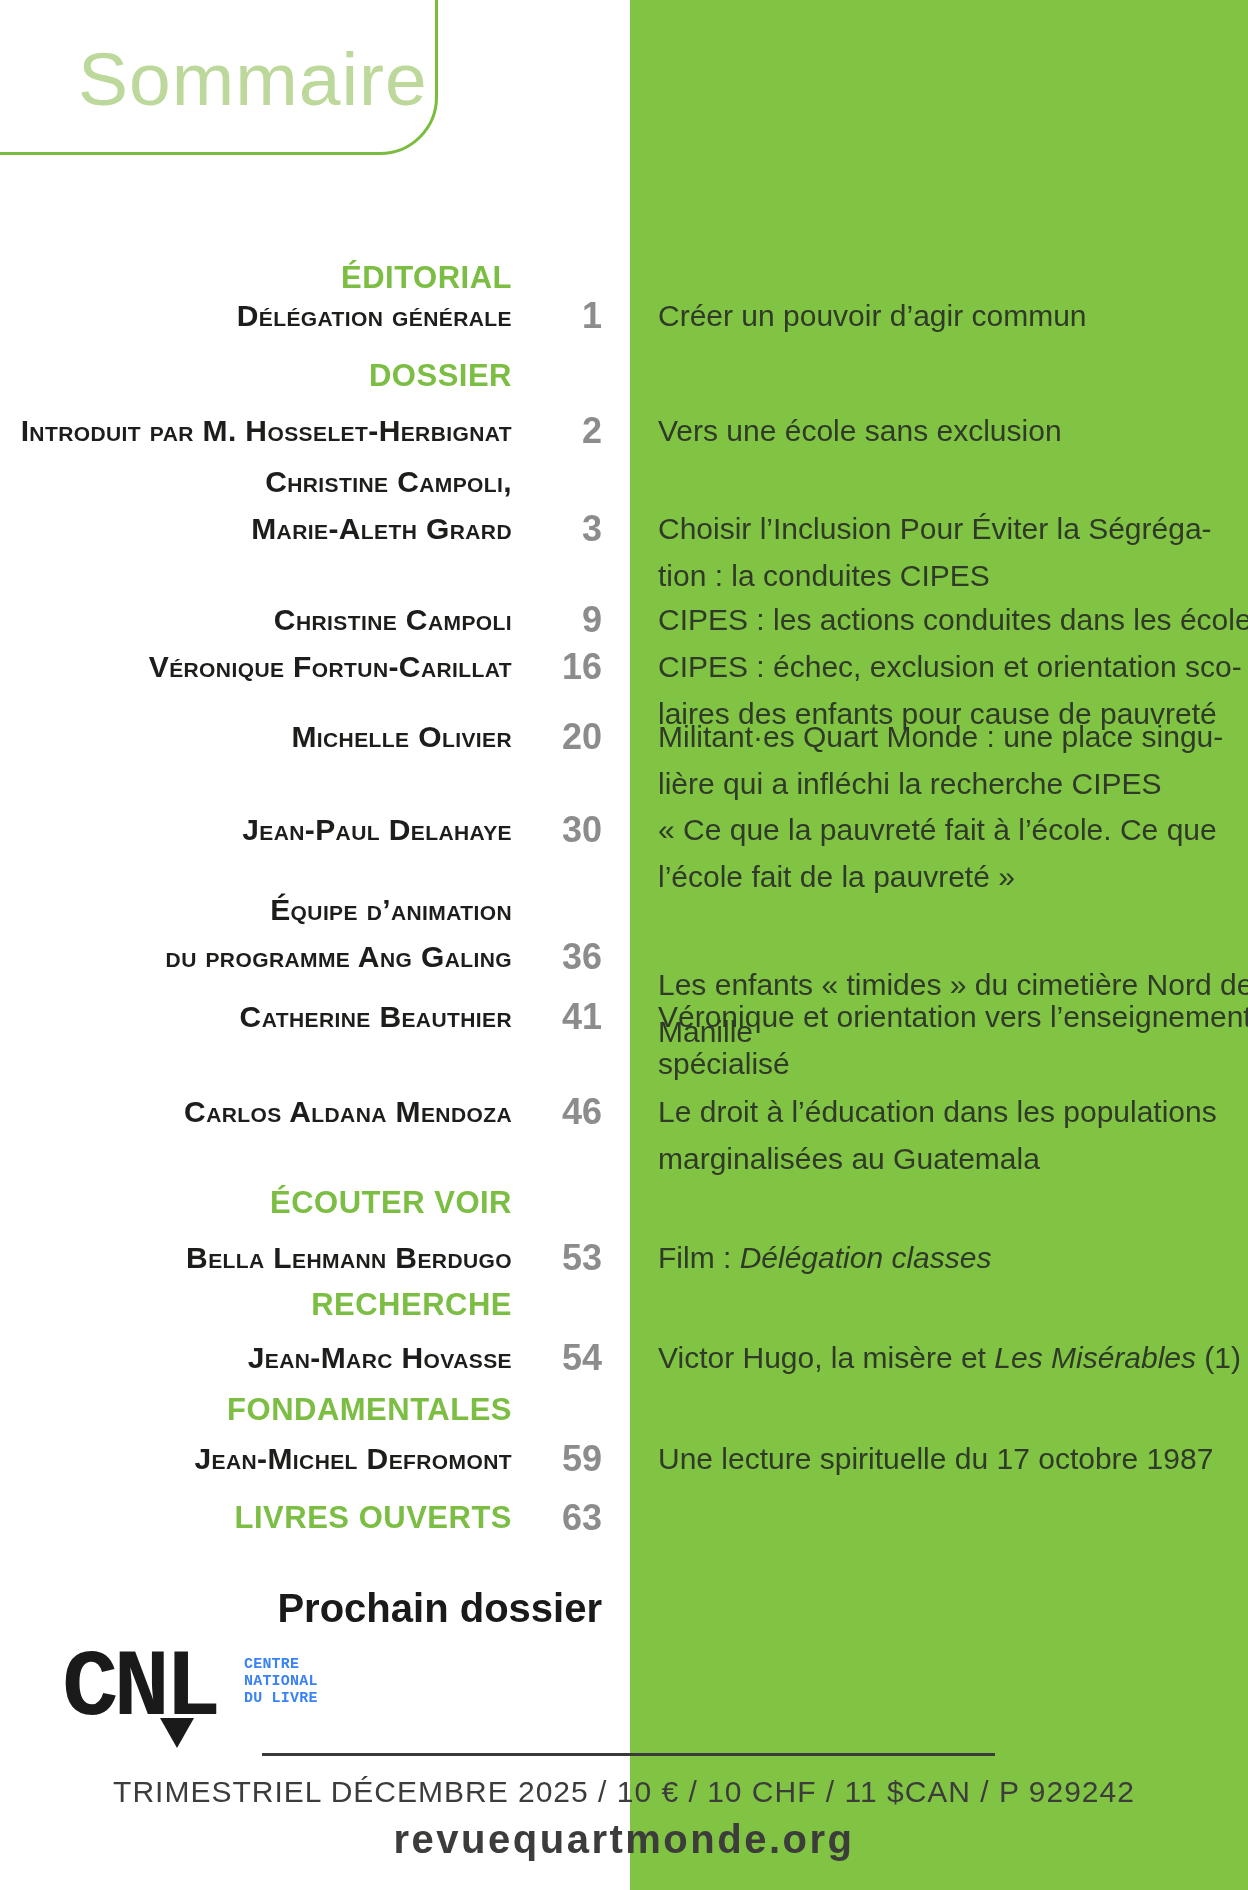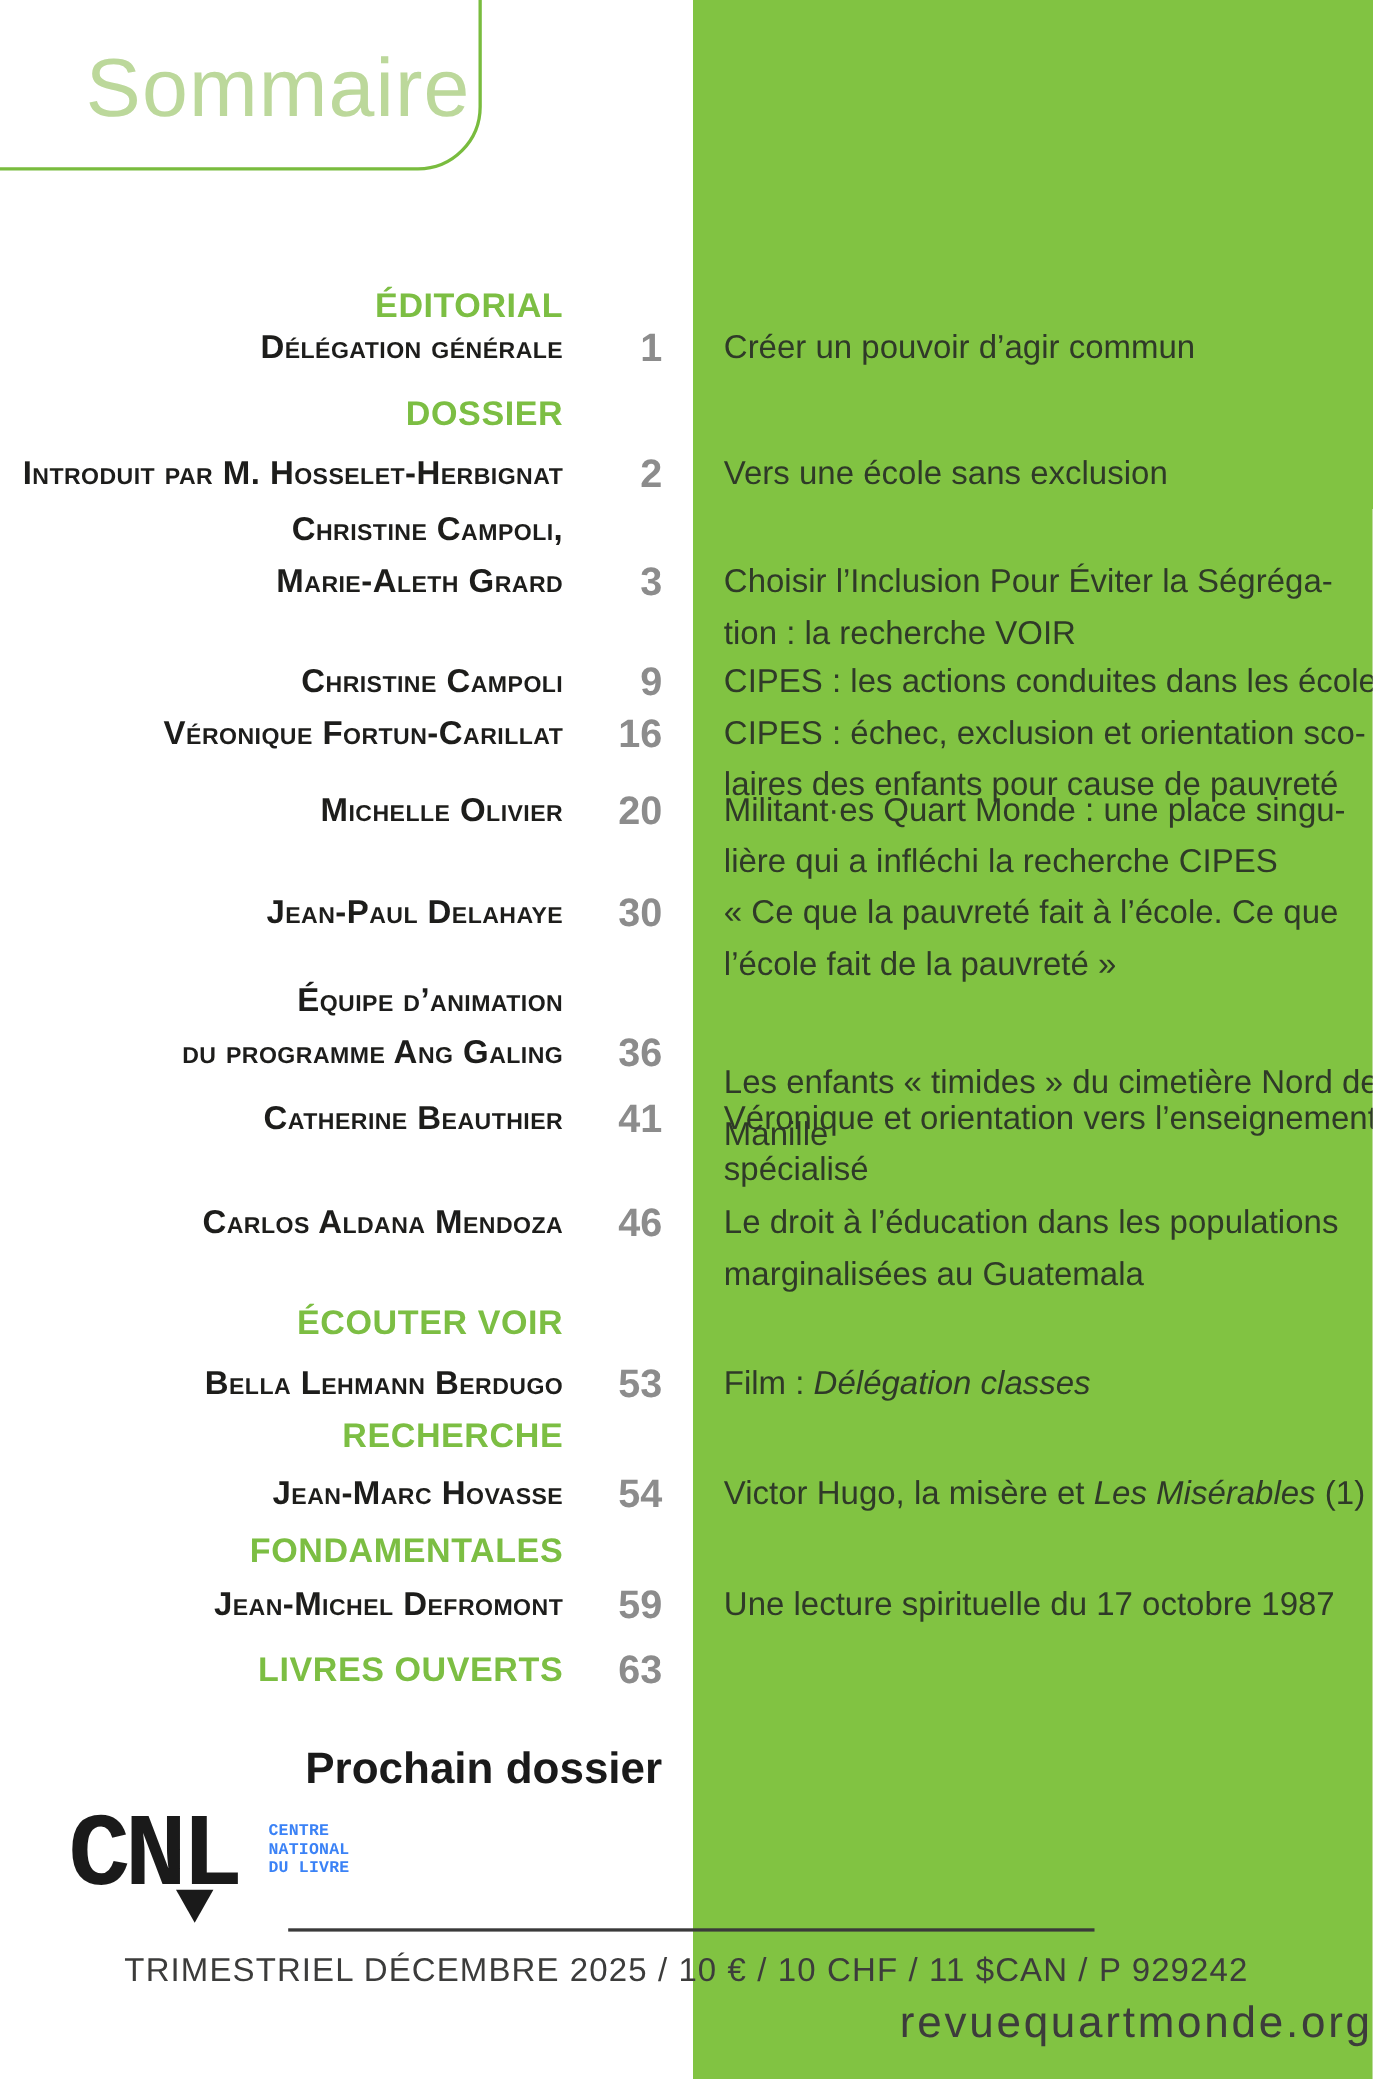--- a/index.html
+++ b/index.html
@@ -75,22 +75,22 @@
     font-size:15px; font-weight:700; line-height:17px; letter-spacing:0.2px;
     color:#3b82f6;
   }
   
   .footer-rule { position:absolute; left:262px; top:1753px; width:733px; height:3px; background:#3A3A3A; }
   .footer-issue {
     position:absolute; left:0; top:1772px; width:1248px; text-align:center;
     font-size:30px; font-weight:400; letter-spacing:1px; color:#3C3C3B; line-height:40px;
   }
   .footer-site {
-    position:absolute; left:0; top:1814px; width:1248px; text-align:right;
-    font-size:40px; font-weight:400; letter-spacing:2.5px; color:#3C3C3B; line-height:50px;
+    position:absolute; left:0; top:1814px; width:1248px; text-align:center;
+    font-size:40px; font-weight:700; letter-spacing:2.5px; color:#3C3C3B; line-height:50px;
   }
   i { font-style:italic; }
 </style>
 </head>
 <body>
 
 <div class="page">
 
   <div class="green-panel"></div>
 
@@ -123,21 +123,21 @@
         </div>
       </div>
       <div class="toc-row" style="top: 458px;">
         <div class="author-col">
           <div class="line">Christine Campoli,</div>
           <div class="line">Marie-Aleth Grard</div>
         </div>
         <div class="page-col line" style="top: 47px;">3</div>
         <div class="title-col" style="top: 47px;">
           <div class="line"><span>Choisir l’Inclusion Pour Éviter la Ségréga-</span></div>
-          <div class="line"><span>tion : la recherche VOIR</span></div>
+          <div class="line"><span>tion : la conduites CIPES</span></div>
         </div>
       </div>
       <div class="toc-row" style="top: 596px;">
         <div class="author-col">
           <div class="line">Christine Campoli</div>
         </div>
         <div class="page-col line" style="top: 0px;">9</div>
         <div class="title-col" style="top: 0px;">
           <div class="line"><span>CIPES : les actions conduites dans les écoles</span></div>
         </div>

